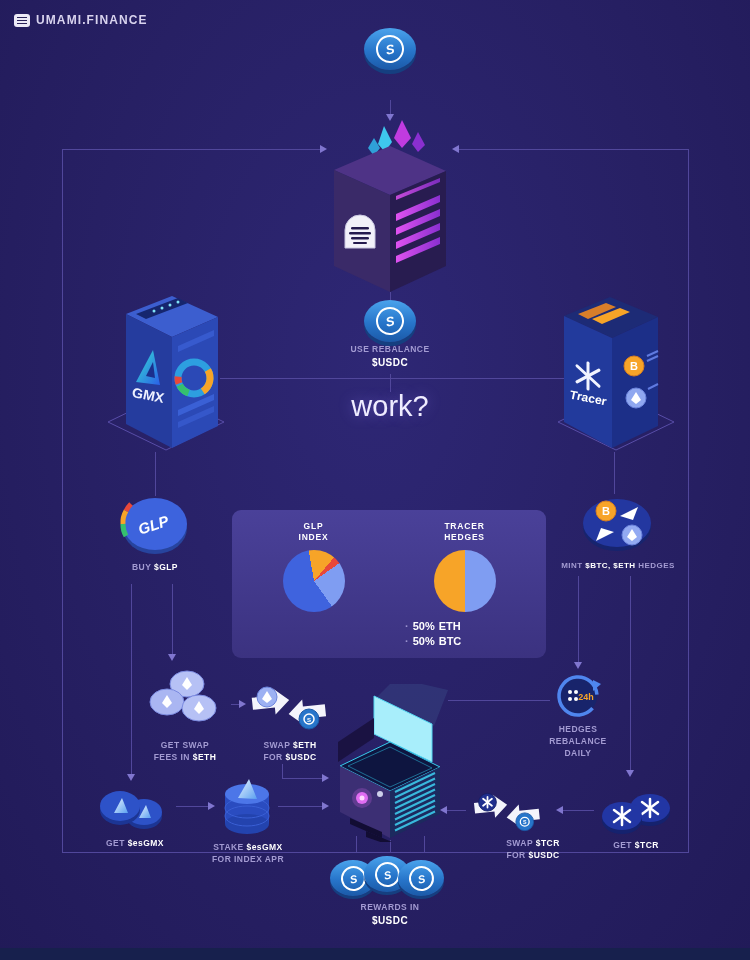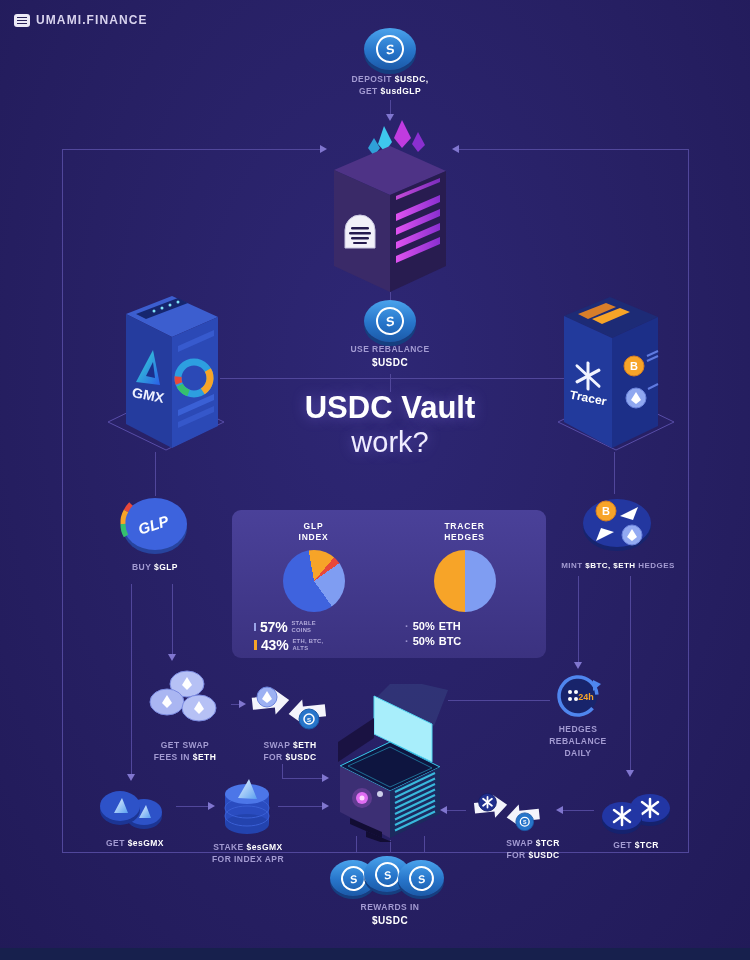--- a/index.html
+++ b/index.html
@@ -108,24 +108,20 @@
   <div class="ah ah-l" style="left:556px;top:806px"></div>
   <div class="ln h" style="left:446px;top:810px;width:20px"></div>
   <div class="ah ah-l" style="left:440px;top:806px"></div>
   <div class="ln v" style="left:356px;top:836px;height:16px"></div>
   <div class="ln v" style="left:390px;top:840px;height:12px"></div>
   <div class="ln v" style="left:424px;top:836px;height:16px"></div>
 
   <div class="coin-usdc" style="left:364px;top:28px">
     <span class="ring"></span>
     </div>
-  <div class="lbl" style="left:312px;top:74px;width:156px">
-    <div><span>DEPOSIT </span><span class="st">$USDC,</span></div>
-    <div><span>GET </span><span class="st">$usdGLP</span></div>
-  </div>
 
   <svg class="abs" style="left:312px;top:118px" width="156" height="178" viewBox="0 0 156 178">
     <defs>
         <linearGradient id="magG" x1="0" y1="0" x2="1" y2="0">
       <stop offset="0" stop-color="#e052f0"></stop>
           <stop offset="1" stop-color="#8a2fd0"></stop>
         </linearGradient>
       </defs>
     <polygon points="56,30 62,20 68,30 62,38" fill="#2fa0d8"></polygon>
     <polygon points="66,26 72,8 80,24 73,34" fill="#3ec8ee"></polygon>
@@ -208,21 +204,20 @@
     <line x1="101" y1="66" x2="112" y2="61" stroke="#5f7ae0" stroke-width="2"></line>
     <line x1="101" y1="71" x2="112" y2="66" stroke="#5f7ae0" stroke-width="2"></line>
     <g transform="translate(90,108)">
       <circle r="10" fill="#90a8f0" stroke="#6c84dd"></circle>
       <polygon points="0,-6 5,2 0,6 -5,2" fill="#fff"></polygon>
     </g>
     <line x1="102" y1="99" x2="112" y2="94" stroke="#5f7ae0" stroke-width="2"></line>
   </svg>
 
   <div class="title">
-    <div class="t2">USDC Vault</div>
     <div class="t3">work?</div>
   </div>
 
   <svg class="abs" style="left:117px;top:494px" width="76" height="64" viewBox="0 0 76 64">
     <ellipse cx="38" cy="34" rx="32" ry="26" fill="#27449e"></ellipse>
     <ellipse cx="38" cy="30" rx="32" ry="26" fill="#3d63dd"></ellipse>
     <path d="M14,10 A32 26 0 0 0 9,17" stroke="#e8483a" stroke-width="5" fill="none"></path>
     <path d="M9,17 A32 26 0 0 0 6,30" stroke="#f7a428" stroke-width="5" fill="none"></path>
     <path d="M6,30 A32 26 0 0 0 9,42" stroke="#35c06e" stroke-width="5" fill="none"></path>
     <text transform="translate(38,36) rotate(-18)" text-anchor="middle" font-size="15" font-weight="800" font-style="italic" fill="#fff">GLP</text>
@@ -249,32 +244,20 @@
     <span>MINT </span><span class="st">$BTC, $ETH</span><span> HEDGES</span>
   </div>
 
   <div class="panel">
     <div class="col">
       <div class="col-title">
         <div>GLP</div>
           <div>INDEX</div>
         </div>
       <div class="pie" style="background: conic-gradient(from -10deg, rgb(247, 164, 40) 0%, rgb(247, 164, 40) 14%, rgb(232, 72, 58) 14%, rgb(232, 72, 58) 18%, rgb(127, 157, 242) 18%, rgb(127, 157, 242) 43%, rgb(63, 99, 222) 43%, rgb(63, 99, 222) 100%);"></div>
-      <div class="stats">
-        <div class="stat-row">
-          <span class="tick t-lav"></span>
-          <span class="stat-val">57%</span>
-          <span class="stat-lbl"><span>STABLE</span><br><span>COINS</span></span>
-        </div>
-        <div class="stat-row">
-          <span class="tick t-org"></span>
-          <span class="stat-val">43%</span>
-          <span class="stat-lbl"><span>ETH, BTC,</span><br><span>ALTS</span></span>
-        </div>
-      </div>
     </div>
     <div class="col">
       <div class="col-title">
         <div>TRACER</div>
           <div>HEDGES</div>
         </div>
       <div class="pie" style="background: conic-gradient(from 180deg, rgb(247, 164, 40) 0%, rgb(247, 164, 40) 50%, rgb(127, 157, 242) 50%, rgb(127, 157, 242) 100%);"></div>
       <div class="stats">
         <div class="tr-stat">
           <span class="blt">·</span>

